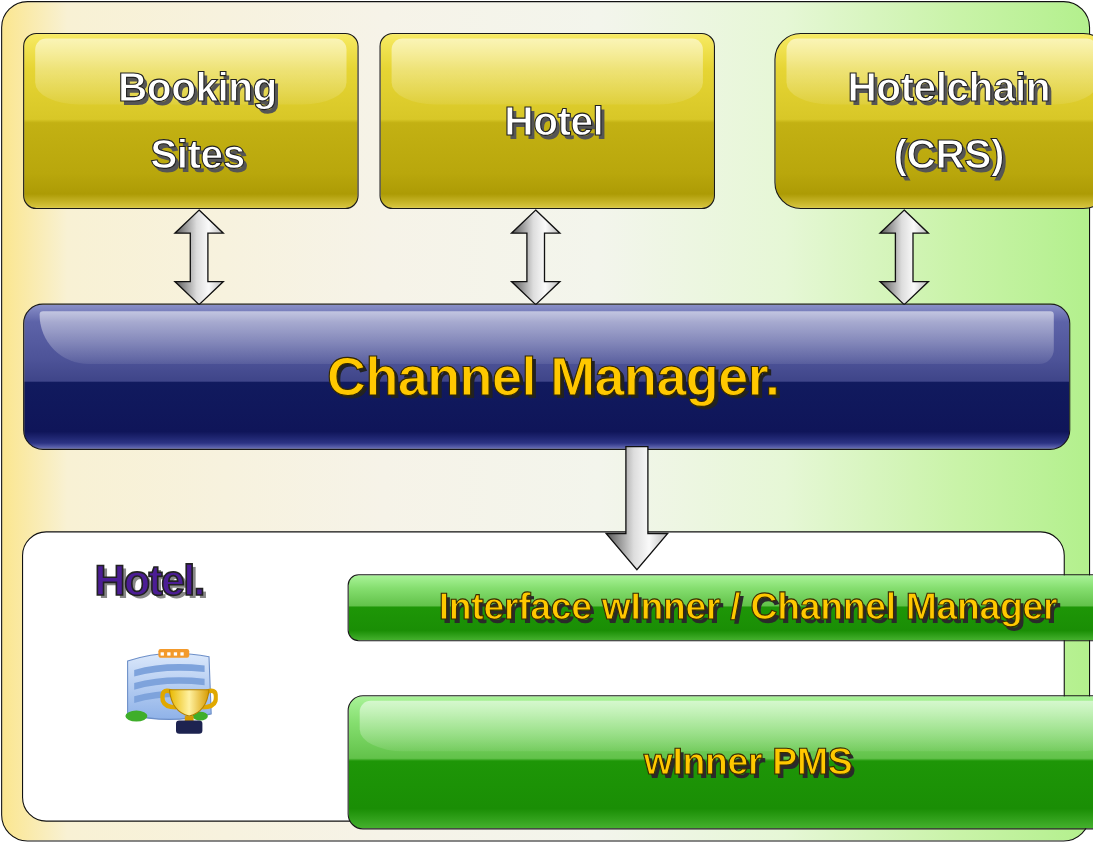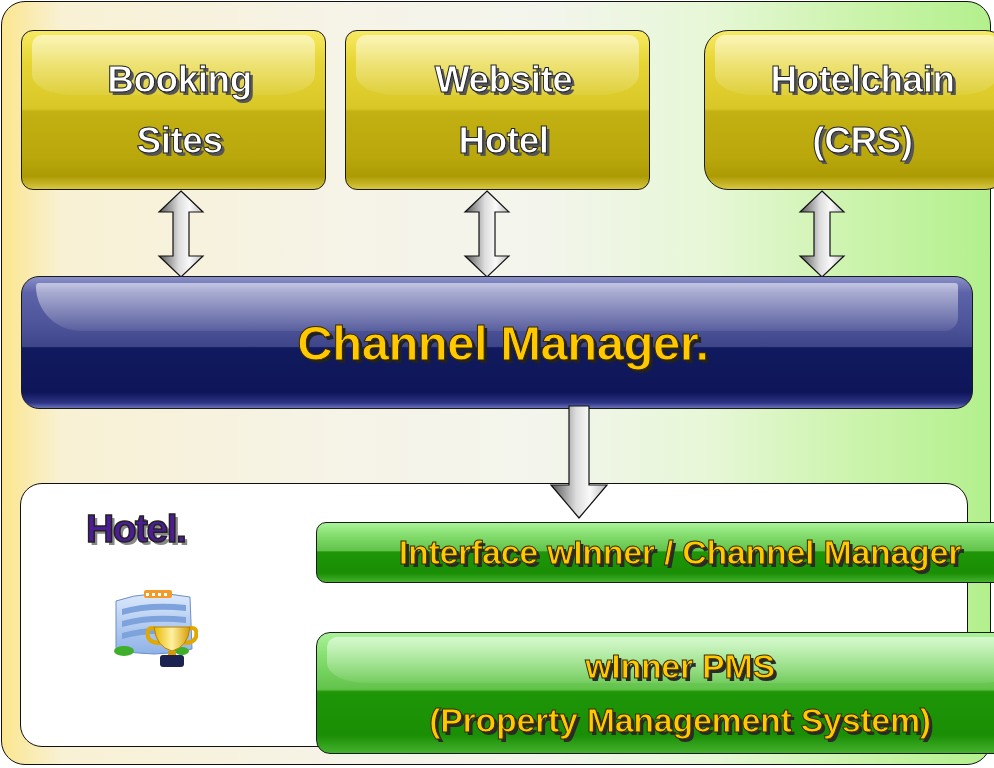--- a/index.html
+++ b/index.html
@@ -71,21 +71,20 @@
 <div class="glossy yellow-box" style="left:21px;">
   <div class="shine"></div>
   <div class="box-text">
     <span>Booking</span>
     <span>Sites</span>
   </div>
 </div>
 <div class="glossy yellow-box" style="left:345px;">
   <div class="shine"></div>
   <div class="box-text">
-    <span>Website</span>
     <span>Hotel</span>
   </div>
 </div>
 <div class="glossy yellow-box" style="left:704px;border-radius:24px;">
   <div class="shine"></div>
   <div class="box-text" style="padding-left:12px;">
     <span>Hotelchain</span>
     <span>(CRS)</span>
   </div>
 </div>
@@ -156,15 +155,14 @@
 <div class="glossy green-box green-1">
   <div class="box-text">
     <span>Interface wInner / Channel Manager</span>
   </div>
 </div>
 
 <div class="glossy green-box green-2">
   <div class="shine"></div>
   <div class="box-text">
     <span>wInner PMS</span>
-    <span>(Property Management System)</span>
   </div>
 </div>
 
 </body></html>

